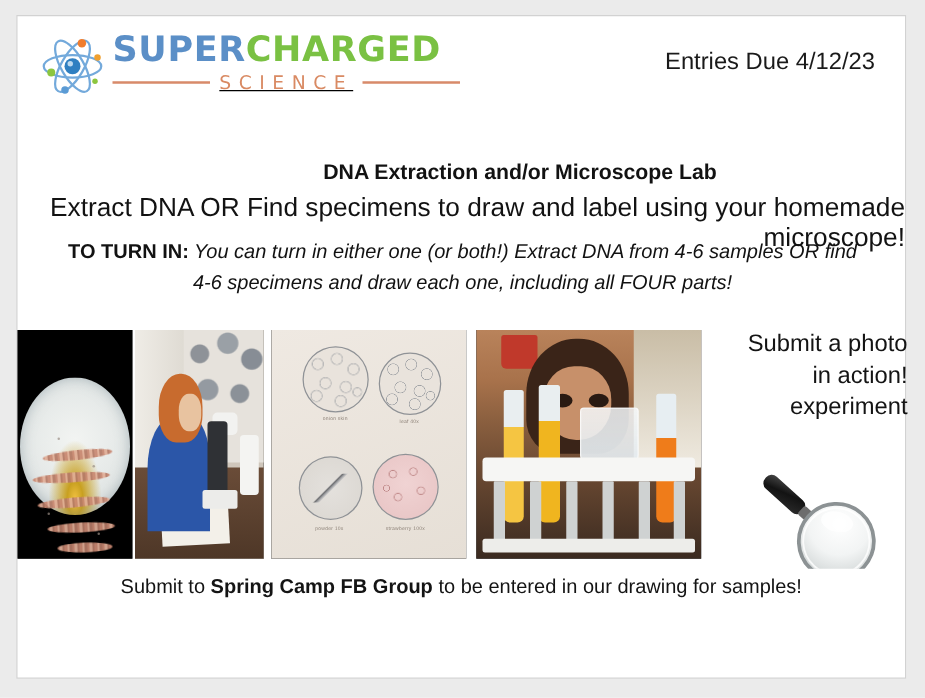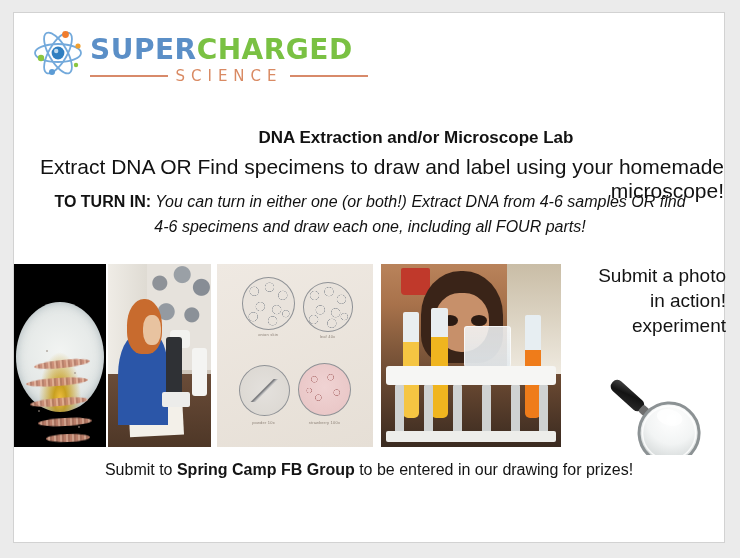--- a/index.html
+++ b/index.html
@@ -35,22 +35,23 @@
     left: 18px; top: 12px;
     width: 360px; height: 58px;
   }
   .atom-icon {
     position: absolute;
     left: 0; top: 2px;
     width: 52px; height: 52px;
   }
   .logo-text {
     position: absolute;
-    left: 58px; top: 10px;
+    left: 58px; top: 0;
     width: 300px;
+    text-decoration: underline;
   }
   .logo-word {
     font-family: "DejaVu Sans", sans-serif;
     font-weight: bold;
     font-size: 28px;
     letter-spacing: 0.5px;
     line-height: 30px;
     display: inline-block;
   }
   .logo-super { color: #5b8fc7; }
@@ -316,20 +317,21 @@
         <div class="logo-text">
           <span class="logo-word logo-super">SUPER</span><span class="logo-word logo-charged">CHARGED</span>
           <div class="logo-sub">
             <span class="logo-rule"></span>
             <span class="logo-science">SCIENCE</span>
             <span class="logo-rule"></span>
           </div>
         </div>
       </div>
 
+      <div class="due-date">Entries Due 4/12/23</div>
     </div>
 
     <div class="subtitle">DNA Extraction and/or Microscope Lab</div>
     <div class="lede">Extract DNA OR Find specimens to draw and label using your homemade microscope!</div>
 
     <div class="turnin">
       <span class="lbl">TO TURN IN:</span><span> You can turn in either one (or both!) Extract DNA from 4-6 samples OR find 4-6 specimens and draw each one, including all FOUR parts!</span>
     </div>
 
     <div class="strip">
@@ -427,17 +429,17 @@
           <rect x="16" y="33.5" width="40" height="13" rx="6" fill="url(#handleGrad)"></rect>
           <rect x="54" y="35.5" width="12" height="9" rx="2" fill="#6d6d6d"></rect>
           <circle cx="92" cy="40" r="30" fill="url(#lensGrad)" stroke="#8c9294" stroke-width="3"></circle>
           <circle cx="92" cy="40" r="26.5" fill="none" stroke="#ffffff" stroke-width="1.5" opacity="0.8"></circle>
           <ellipse cx="82" cy="28" rx="13" ry="8" fill="#ffffff" opacity="0.75" transform="rotate(-28 82 28)"></ellipse>
         </g>
       </svg>
     </div>
 
     <div class="footer-note">
-      <span>Submit to </span><b>Spring Camp FB Group</b><span> to be entered in our drawing for prizes!</span>
+      <span>Submit to </span><b>Spring Camp FB Group</b><span> to be entered in our drawing for samples!</span>
     </div>
 
   </div>
 </div>
 
 </body></html>

